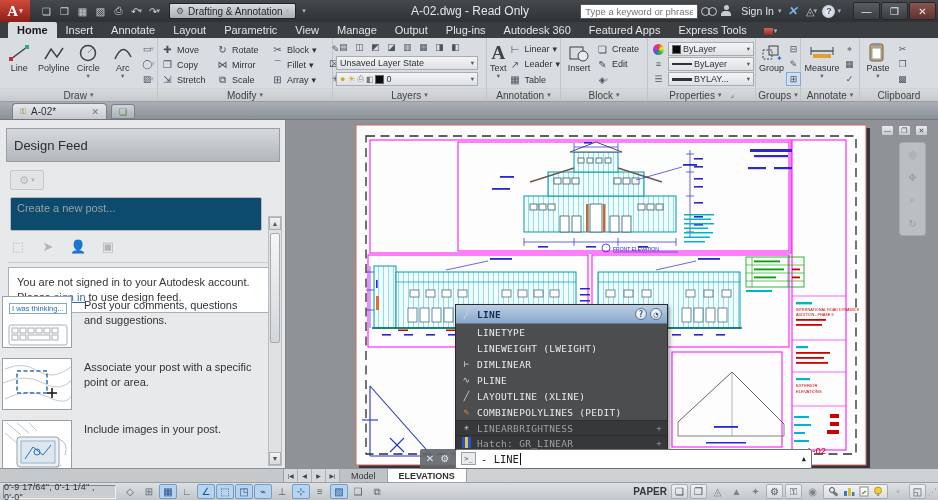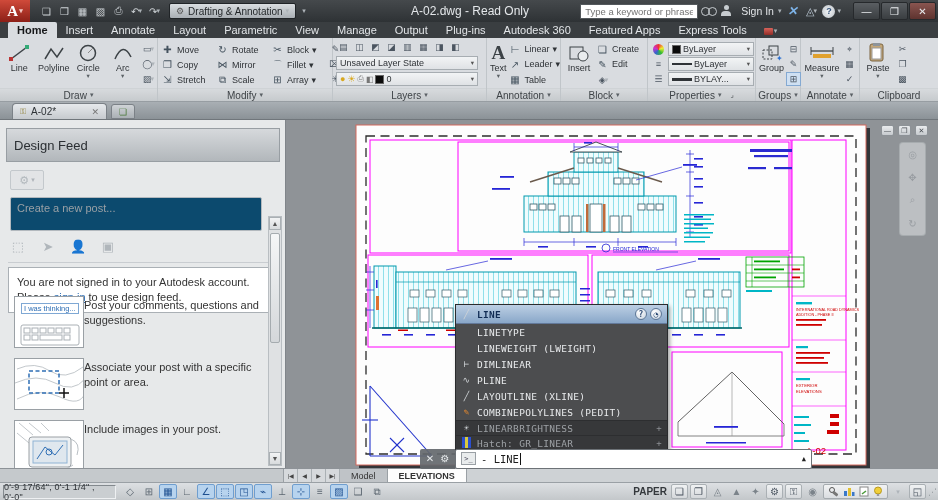--- a/index.html
+++ b/index.html
@@ -74,21 +74,21 @@
 
 .palette{position:absolute;left:0;top:0;width:286px;height:348px;background:#e7e9ea;border-right:1px solid #80858a;overflow:hidden}
 .pal-head{margin:8px 5px 0 6px;height:21px;background:linear-gradient(#d6d9dc,#b2b7bb);border:1px solid #989ea3;display:flex;align-items:center;padding:16px 7px;font-size:13px;color:#2b2f33}
 .pal-gear{margin:8px 0 0 10px;width:34px;height:20px;border:1px solid #c3c8cc;background:#e2e4e6;color:#b2b8bd;font-size:11px;display:flex;align-items:center;justify-content:center;gap:3px;border-radius:2px}
 .postbox{margin:7px 0 0 10px;width:252px;height:34px;background:#0c4a6e;border:1px solid #b3b9be;font-size:11px;color:#9aa0a5;padding:4px 6px;border-radius:2px}
 .ptools{margin:8px 0 0 10px;display:flex;gap:14px;color:#b0b6bb;font-size:13px}
 .ptools span{width:16px;text-align:center}
 .pal-sep{margin:8px 8px 0 8px;border-top:1px solid #c9cdd1}
 .notice{margin:4px 0 0 8px;width:262px;background:#fff;border:1px solid #aab0b5;font-size:11px;color:#333;padding:7px 8px;line-height:1.35}
 .notice a{color:#2f6fb5;text-decoration:underline}
-.feeditem{position:absolute;left:14px;width:250px;display:flex;}
+.feeditem{position:absolute;left:2px;width:250px;display:flex;gap:12px}
 .thumb{width:70px;height:52px;background:#fff;border:1px solid #9aa0a5;flex:none;position:relative;overflow:hidden}
 .fi-text{font-size:11px;color:#333;line-height:1.35;padding-top:2px}
 .thumbcap{position:absolute;left:6px;top:6px;font-size:7.5px;color:#2f6fb5;border:1px solid #7fa8d4;padding:0 2px;background:#fff;white-space:nowrap}
 .pal-scroll{position:absolute;right:3px;top:96px;bottom:2px;width:14px;background:#dfe1e3;border:1px solid #b9bec2}
 .ps-btn{position:absolute;left:0;right:0;height:13px;background:linear-gradient(#f2f3f4,#d8dbdd);border:1px solid #aab0b4;font-size:7px;color:#555;display:flex;align-items:center;justify-content:center}
 .ps-thumb{position:absolute;left:1px;right:1px;top:16px;height:110px;background:linear-gradient(#f5f6f7,#d4d7da);border:1px solid #a5abaf;border-radius:2px}
 
 
 .canvas{position:absolute;left:286px;top:0;width:652px;height:348px;background:#8f9397;overflow:hidden}
 svg.drawing{position:absolute;left:0;top:0}

